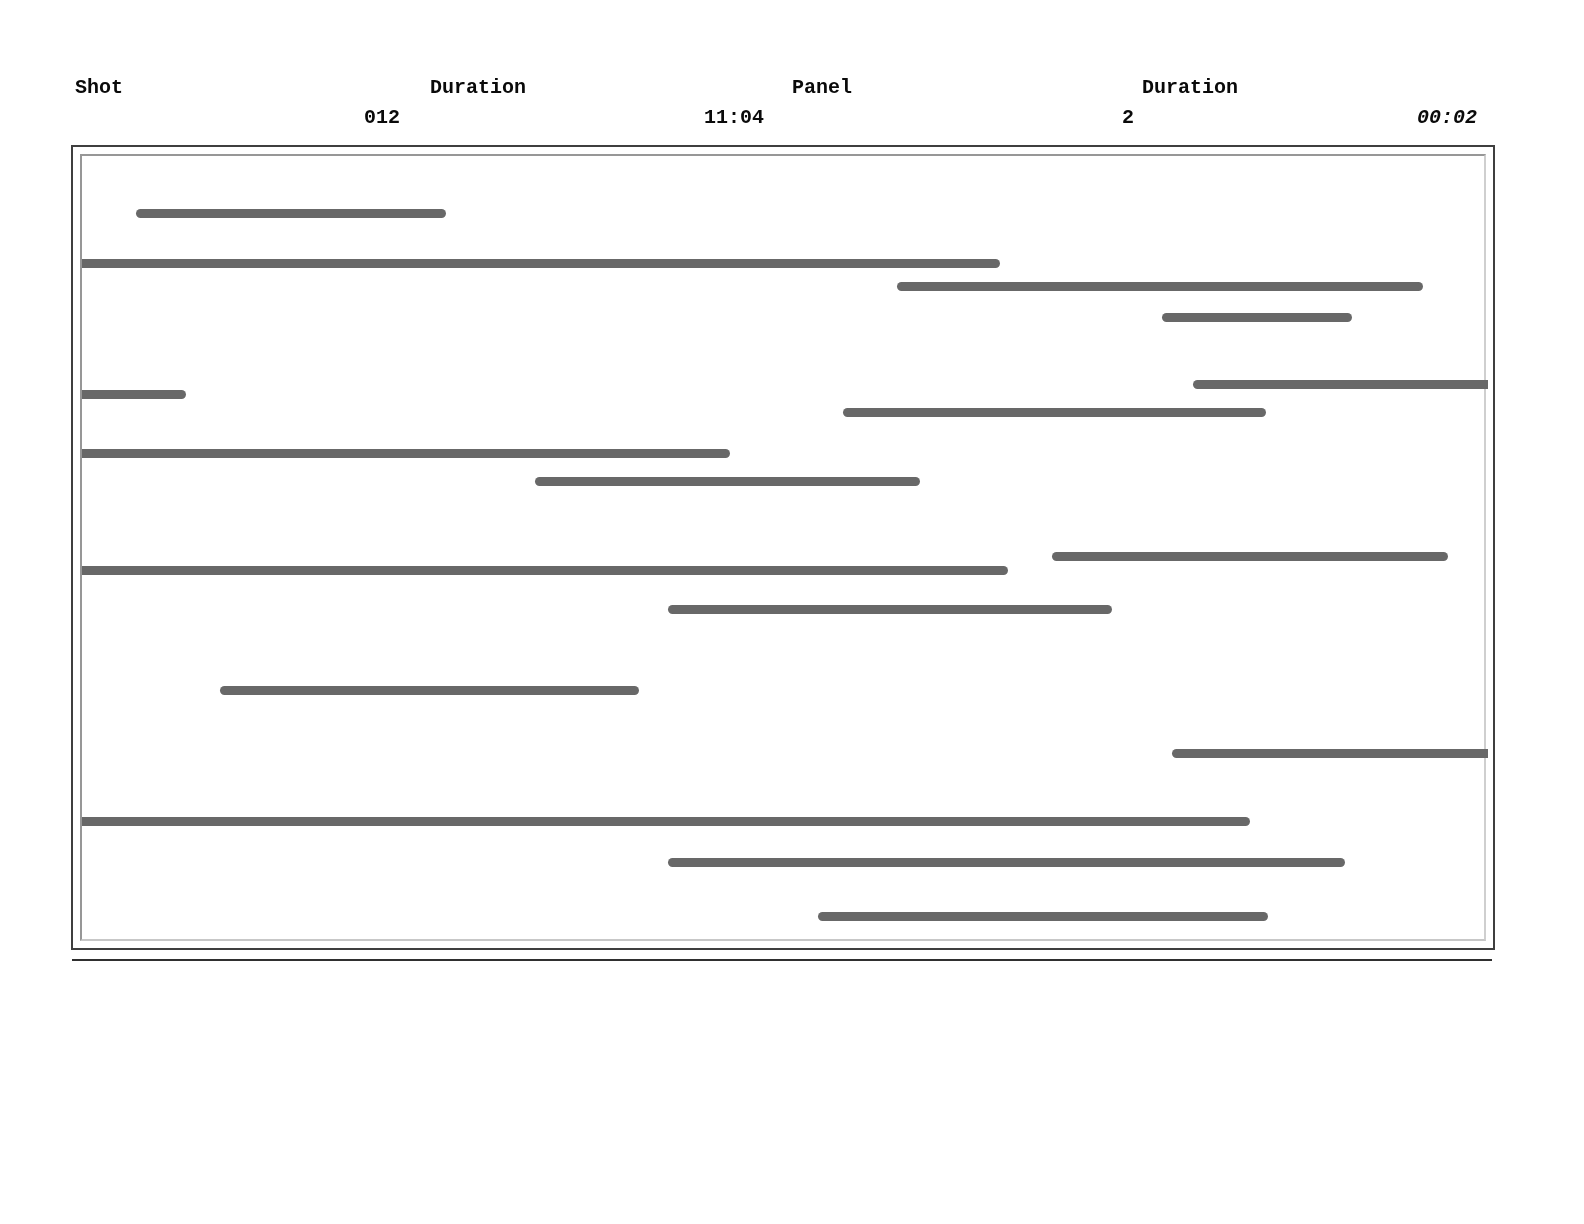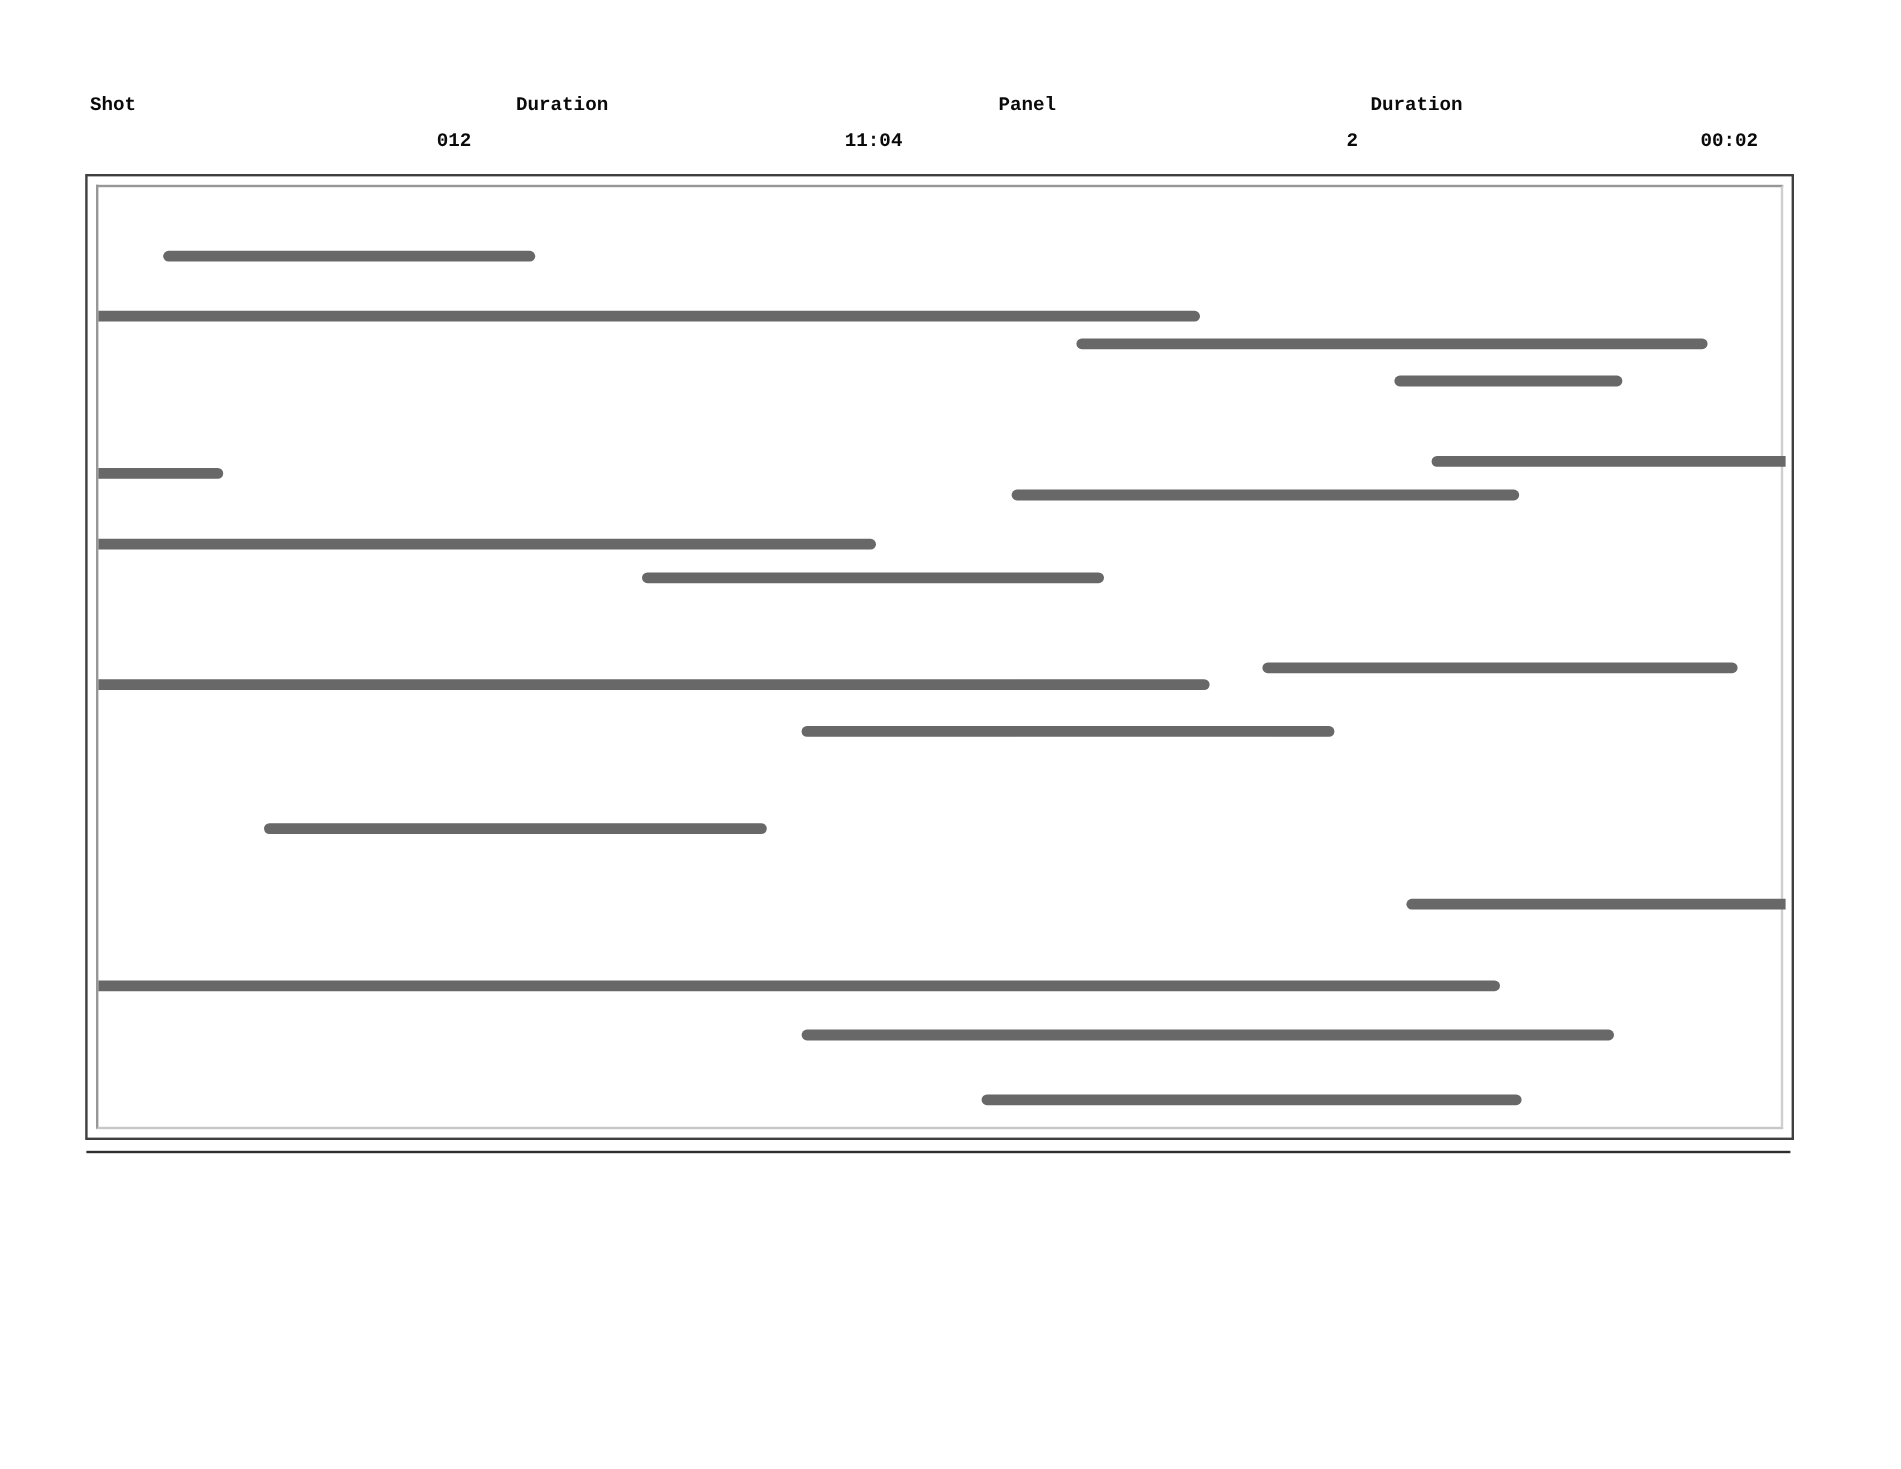--- a/index.html
+++ b/index.html
@@ -5,21 +5,21 @@
   html, body { margin: 0; padding: 0; }
   body {
     width: 1584px; height: 1224px;
     background: #ffffff;
     position: relative;
     font-family: "Liberation Mono", monospace;
     overflow: hidden;
   }
   .hdr-text {
     position: absolute;
-    font-size: 16px;
+    font-size: 20px;
     font-weight: 700;
     color: #0a0a0a;
     line-height: 24px;
     white-space: pre;
   }
   .frame-outer {
     position: absolute;
     left: 71px; top: 145px;
     width: 1424px; height: 805px;
     border: 2px solid #3f3f3f;
@@ -52,29 +52,29 @@
   }
 </style>
 </head>
 <body>
 
 <div>
 
   <div>
     <span class="hdr-text" style="left:75px;  top:76px;">Shot</span>
     <span class="hdr-text" style="left:430px; top:76px;">Duration</span>
-    <span class="hdr-text" style="left:832px; top:76px;">Panel</span>
+    <span class="hdr-text" style="left:792px; top:76px;">Panel</span>
     <span class="hdr-text" style="left:1142px;top:76px;">Duration</span>
   </div>
 
   <div>
     <span class="hdr-text" style="left:364px; top:106px;">012</span>
     <span class="hdr-text" style="left:704px; top:106px;">11:04</span>
     <span class="hdr-text" style="left:1122px;top:106px;">2</span>
-    <span class="hdr-text" style="left:1417px;top:106px;">00:02</span>
+    <span class="hdr-text" style="left:1417px;top:106px;font-style:italic;">00:02</span>
   </div>
 
   <div class="frame-outer">
     <div class="frame-inner"></div>
   </div>
 
   <div class="plot-layer" id="plot">
       <div class="bar" style="left: 136px; top: 208.5px; width: 310px; height: 9px; background: rgb(104, 104, 104); border-radius: 4.5px;"></div>
       <div class="bar" style="left: 82px; top: 258.5px; width: 918px; height: 9px; background: rgb(104, 104, 104); border-radius: 0px 4.5px 4.5px 0px;"></div>
       <div class="bar" style="left: 897px; top: 281.5px; width: 526px; height: 9px; background: rgb(104, 104, 104); border-radius: 4.5px;"></div>

